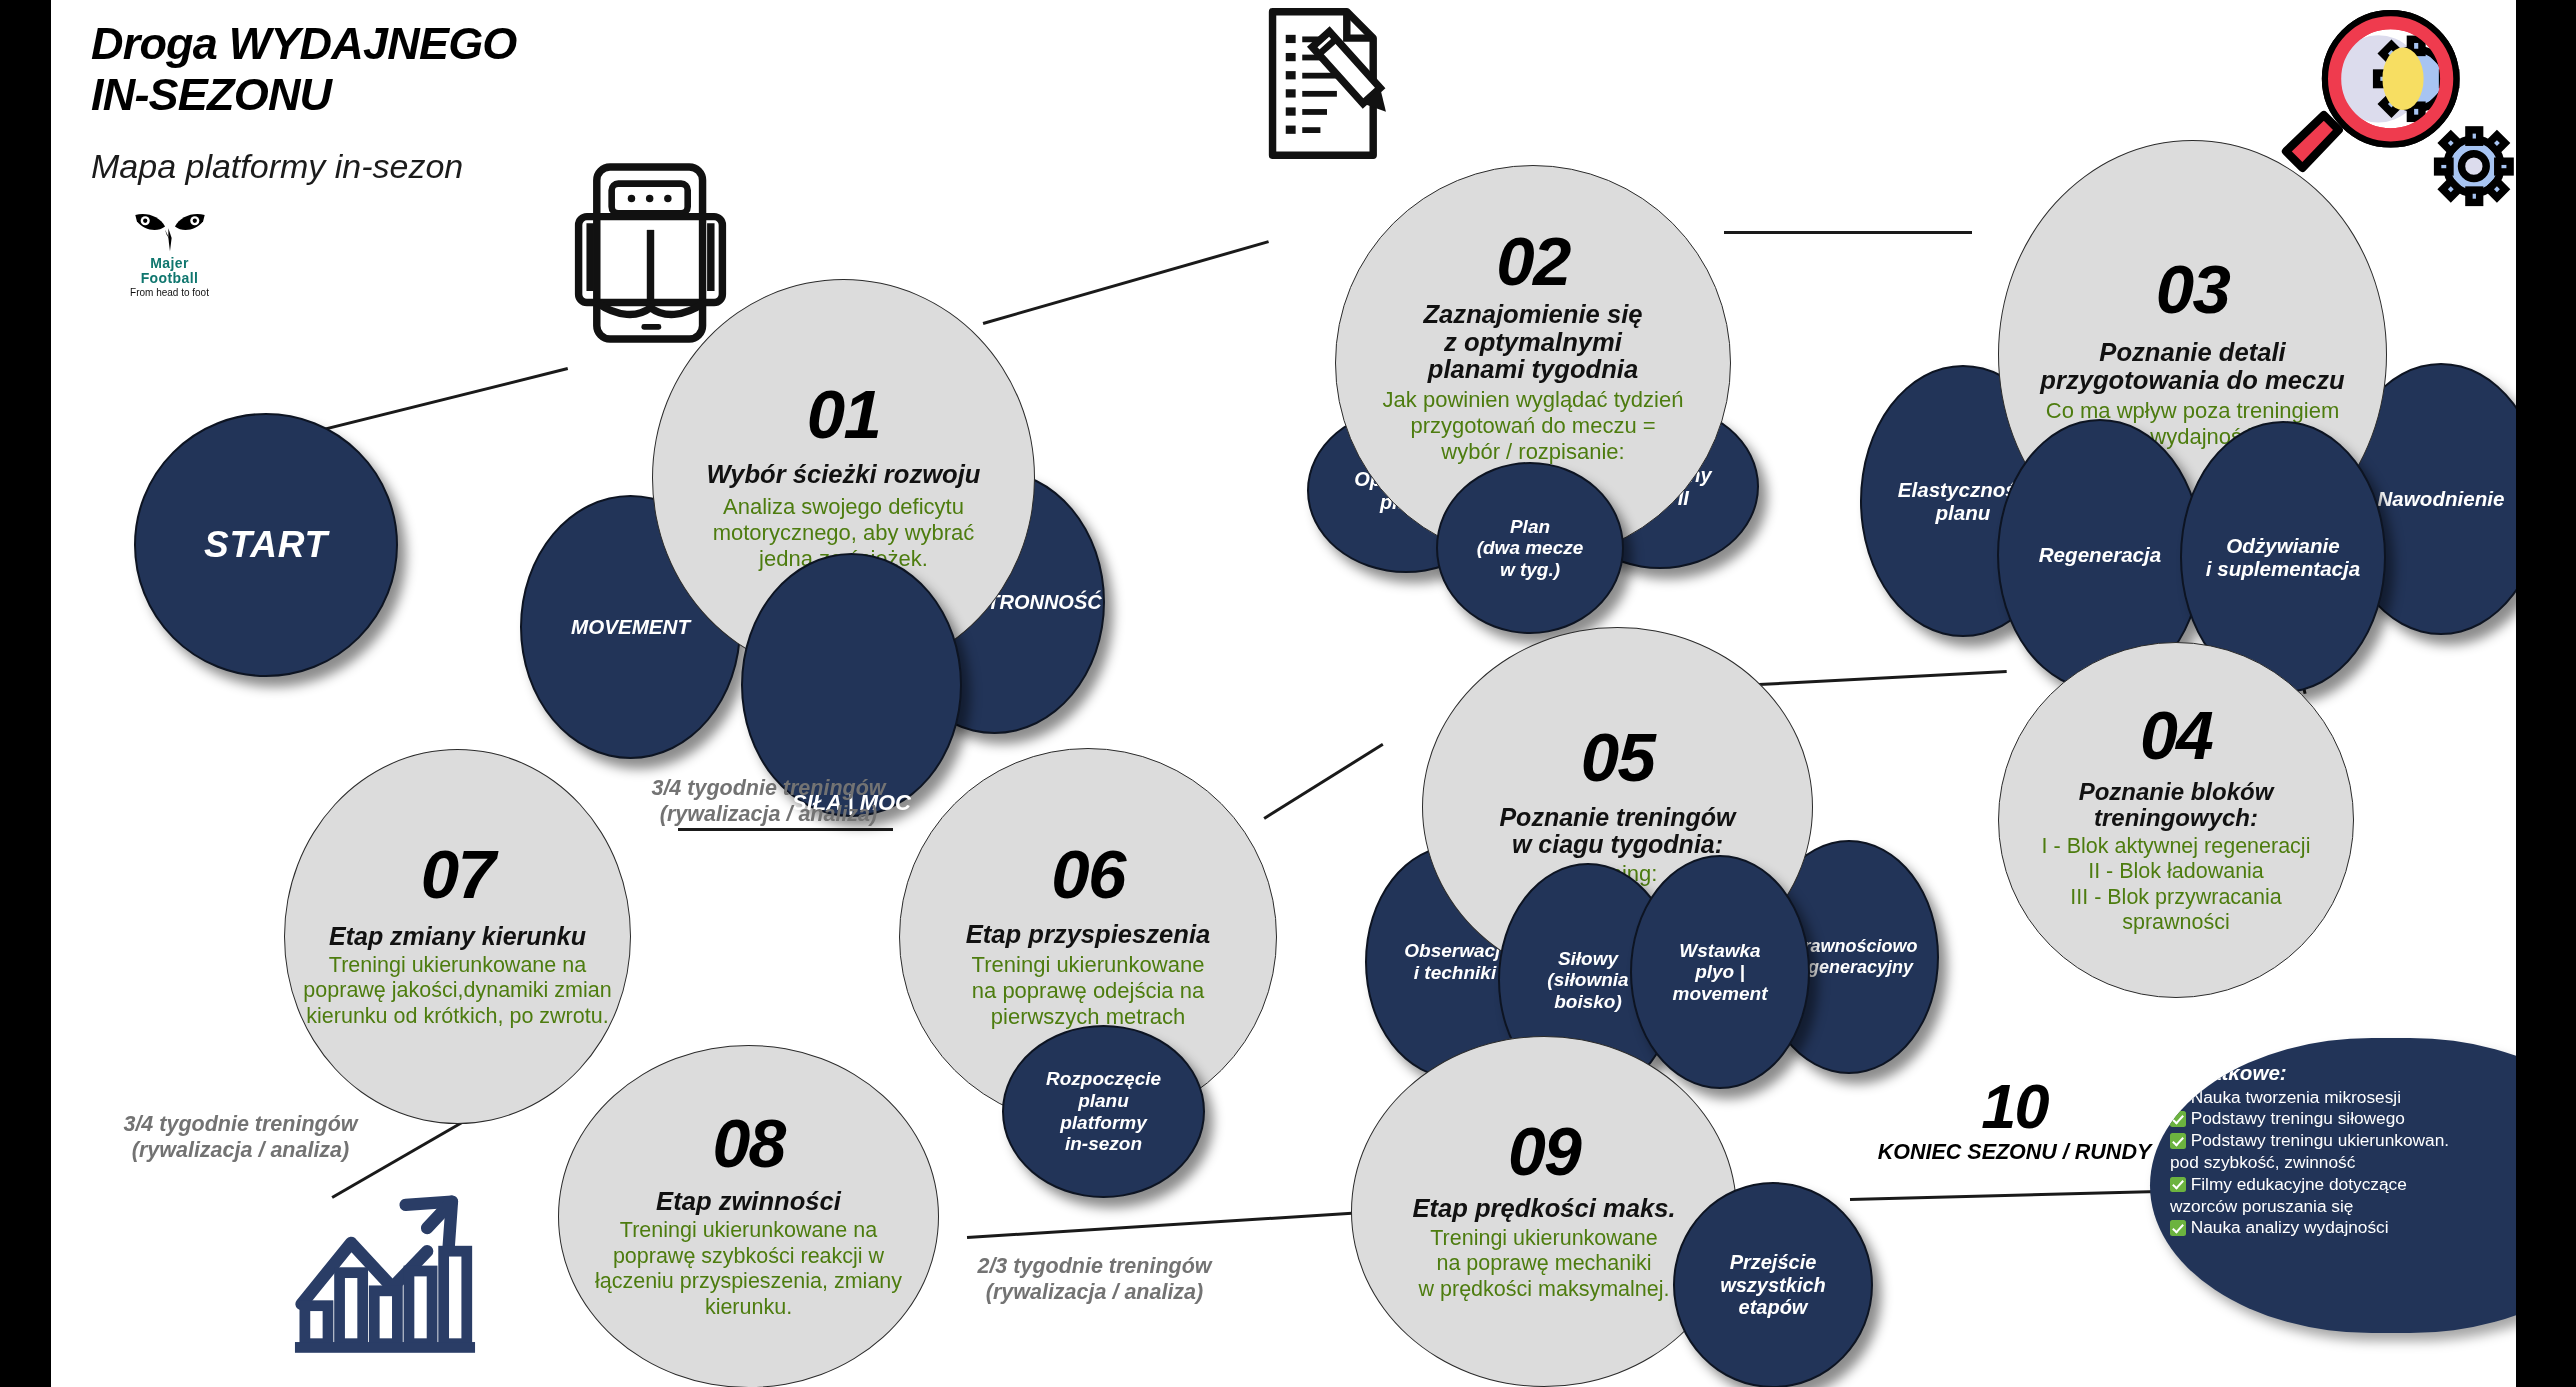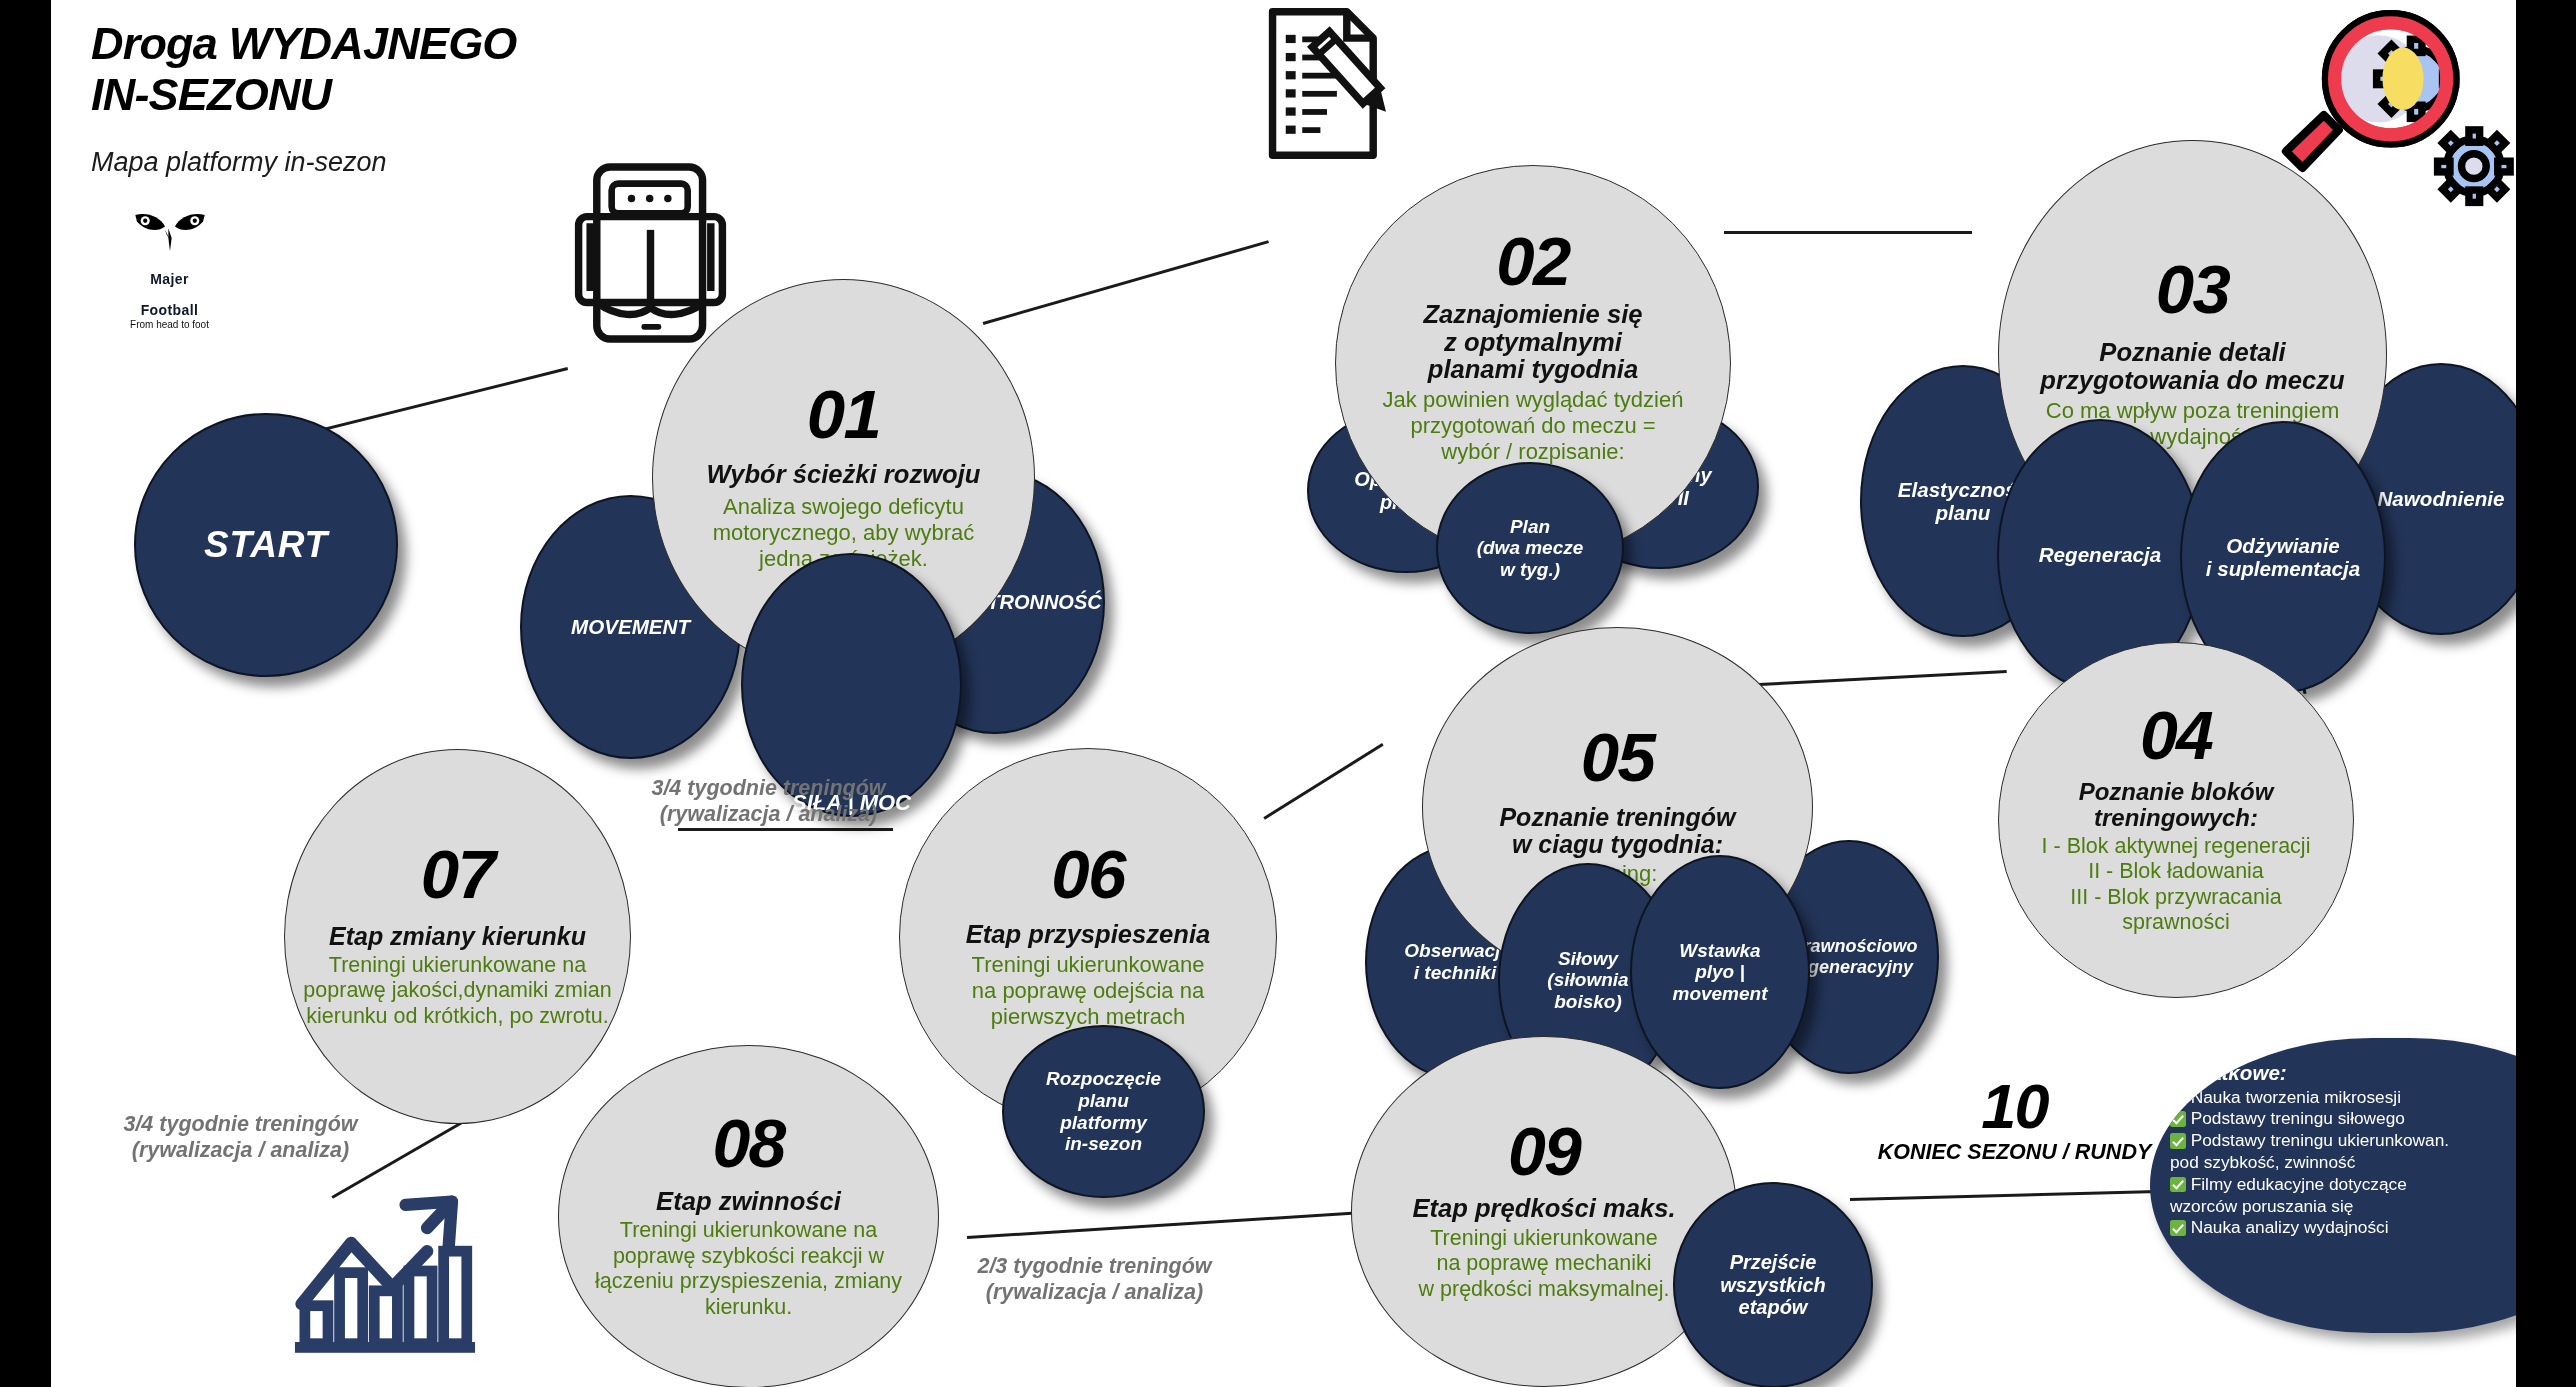--- a/index.html
+++ b/index.html
@@ -15,23 +15,23 @@
   .navy{background:#223458;color:#fff;border:2.5px solid #0d1422;
         box-shadow:8.3px 10px 11.6px rgba(0,0,0,.45);}
   .num{font-weight:bold;font-style:italic;letter-spacing:-1.7px;line-height:.9;color:#000;}
   .ntitle{font-weight:bold;font-style:italic;line-height:1.08;color:#111;}
   .nbody{line-height:1.18;color:#4d7c0f;}
   .navy .lbl{font-weight:bold;font-style:italic;line-height:1.14;}
 
   
   #title{position:absolute;left:40px;top:18px;width:644px;font-size:45px;font-weight:bold;
          font-style:italic;line-height:1.14;color:#000;letter-spacing:-0.8px;}
-  #subtitle{position:absolute;left:40px;top:147px;width:627px;font-size:27px;font-style:italic;color:#1b1b1b;}
+  #subtitle{position:absolute;left:40px;top:147px;width:627px;font-size:34px;font-style:italic;color:#1b1b1b;}
   #brand{position:absolute;left:40px;top:210px;width:157px;text-align:center;}
-  #brand .bname{font-size:14px;font-weight:bold;line-height:1.05;color:#0f172a;letter-spacing:0.4px;margin-top:16px;}
+  #brand .bname{font-size:14px;font-weight:bold;line-height:1.05;color:#0f766e;letter-spacing:0.4px;}
   #brand .btag{font-size:10px;color:#111;margin-top:1.7px;}
 
   
   .conn{position:absolute;background:#1a1a1a;height:2.5px;transform-origin:0 50%;}
 
   
   .caption{position:absolute;font-weight:bold;font-style:italic;text-align:center;line-height:1.2;color:#737373;}
 
   
   #dodatkowe{position:absolute;background:#223458;color:#fff;border-radius:46% 46% 46% 46%/50% 50% 50% 50%;

